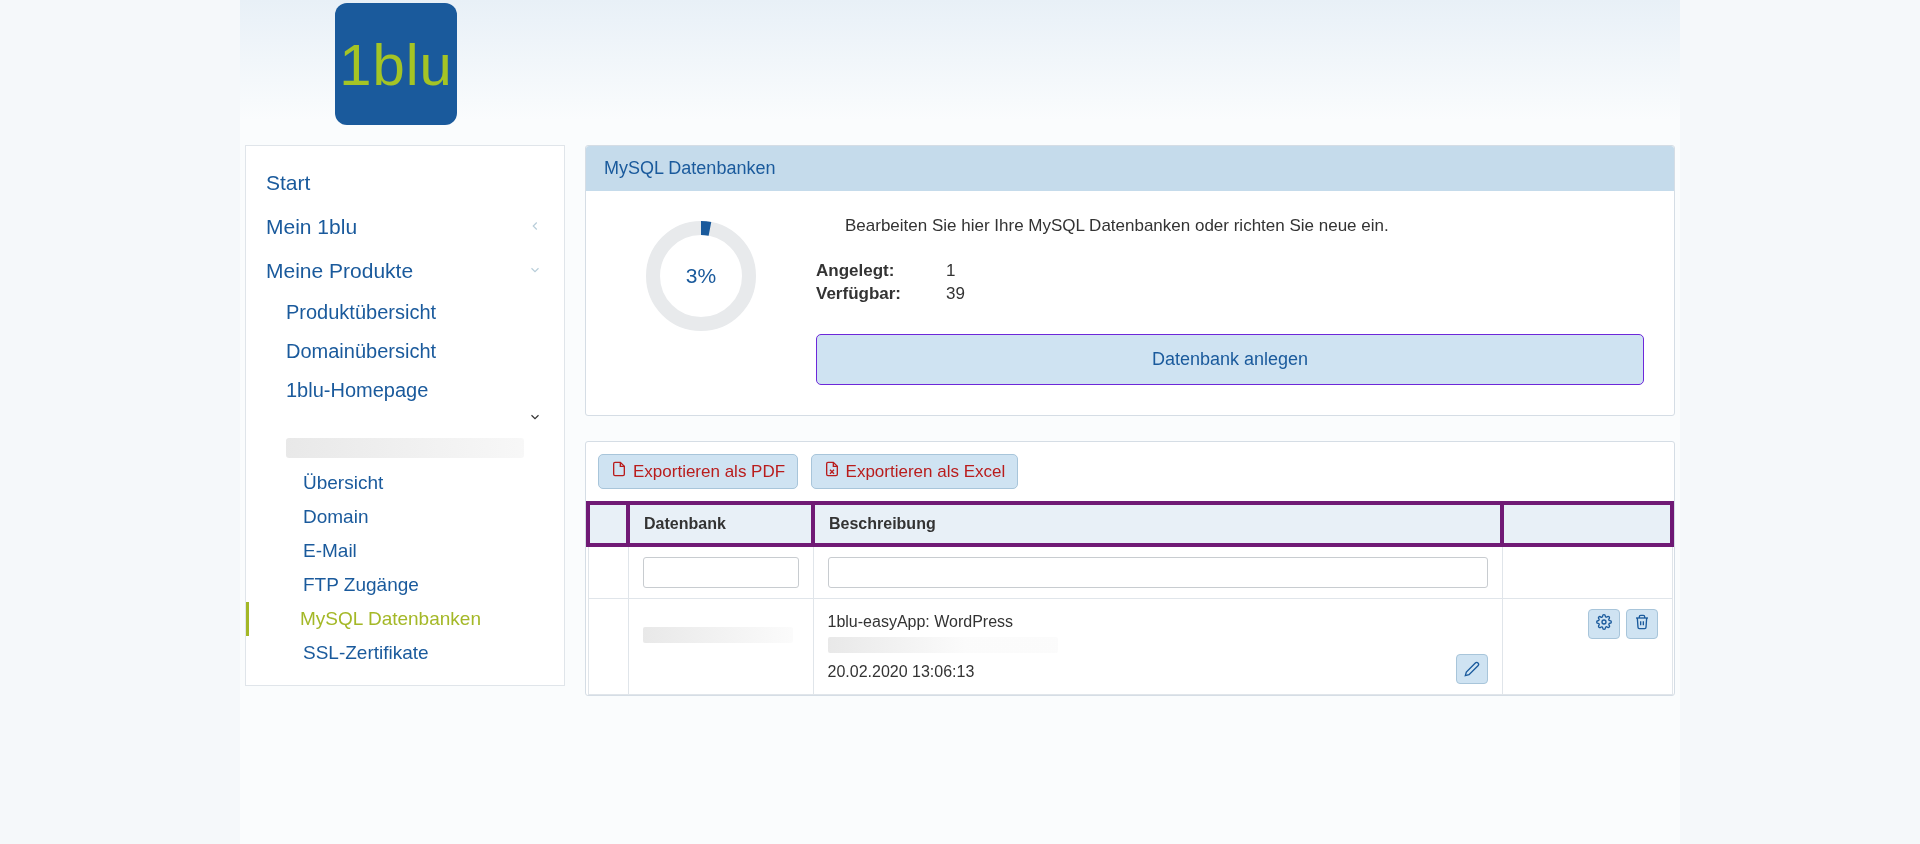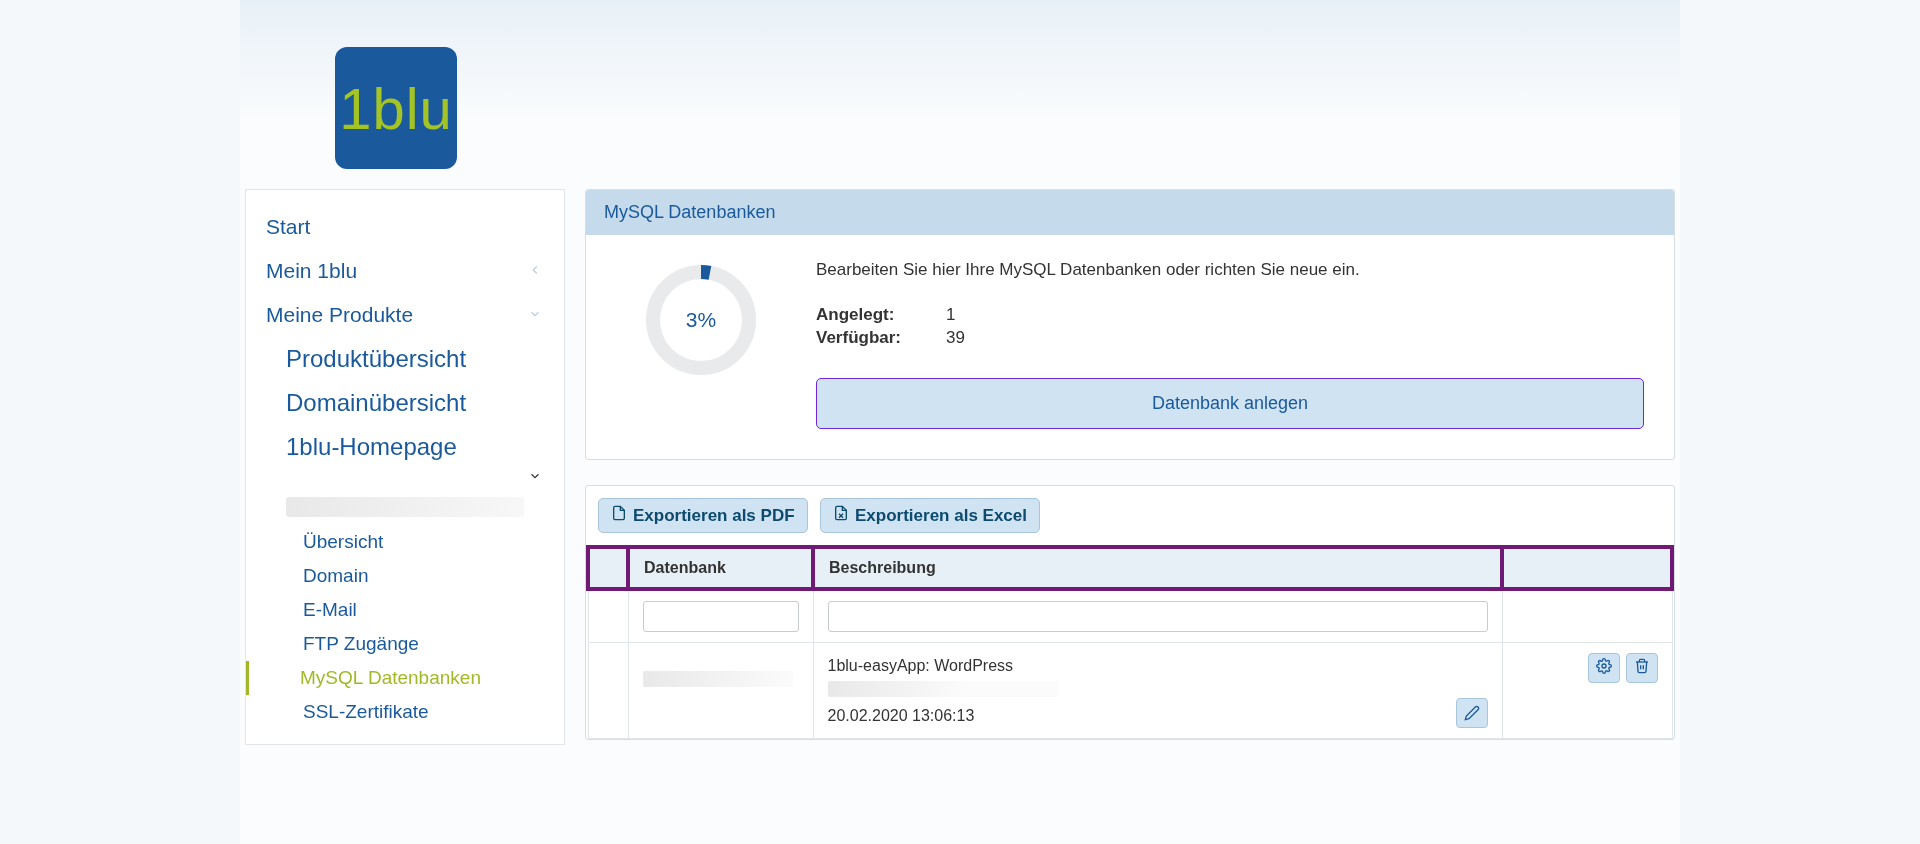--- a/index.html
+++ b/index.html
@@ -1,62 +1,62 @@
 <!DOCTYPE html>
 <html><head>
 <meta charset="utf-8">
 <style>
 * { margin: 0; padding: 0; box-sizing: border-box; }
 body { font-family: Arial, Helvetica, sans-serif; background: #f5f8fa; color: #333; }
 
 .page-wrap { max-width: 1440px; margin: 0 auto; background: linear-gradient(to bottom, #e8f0f7 0%, #fafcfd 120px); min-height: 100vh; }
 
 .header { padding: 3px 0 20px 0; display: flex; align-items: flex-start; }
-.logo { width: 122px; height: 122px; background: #1a5a9c; border-radius: 12px; display: flex; align-items: center; justify-content: center; margin-left: 95px; flex-shrink: 0; margin-top: 44px; }
+.logo { width: 122px; height: 122px; background: #1a5a9c; border-radius: 12px; display: flex; align-items: center; justify-content: center; margin-left: 95px; flex-shrink: 0; }
 .logo-text { font-size: 58px; font-weight: 400; color: #a4c425; font-family: Arial, sans-serif; letter-spacing: 1px; }
 .header-content { margin-left: 120px; padding-top: 30px; }
 .page-title { font-size: 36px; color: #1a5a9c; font-weight: 400; margin-bottom: 12px; }
 .breadcrumb { font-size: 16px; color: #666; }
 .breadcrumb a { color: #555; text-decoration: none; }
 .breadcrumb .sep { margin: 0 10px; color: #b8cdd9; }
 .breadcrumb .current { color: #777; }
 
 .main-area { display: flex; padding: 0 5px 0 5px; align-items: flex-start; }
 
 .sidebar { width: 320px; background: #fff; padding: 15px 0; border: 1px solid #e0e5ea; }
 .sidebar-item { display: flex; justify-content: space-between; align-items: center; padding: 10px 22px 10px 20px; font-size: 21px; color: #1a5a9c; cursor: pointer; }
 .sidebar-item .chev { font-size: 18px; color: #b8cdd9; }
-.sidebar-sub { padding: 8px 22px 8px 40px; font-size: 24px; color: #1a5a9c; cursor: pointer; }
+.sidebar-sub { padding: 8px 22px 8px 40px; font-size: 20px; color: #1a5a9c; cursor: pointer; }
 .sidebar-sub2 { padding: 6px 22px 6px 54px; font-size: 19px; color: #1a5a9c; cursor: pointer; border-left: 3px solid transparent; margin-left: 0; }
 .sidebar-sub2.active { color: #a4b827; border-left: 3px solid #a4b827; padding-left: 51px; }
 .sidebar-sub.blurred-text { color: transparent; text-shadow: 0 0 8px rgba(100,100,100,0.5); height: 20px; background: linear-gradient(90deg, rgba(180,180,180,0.3) 0%, rgba(180,180,180,0.1) 100%); margin-left: 40px; margin-right: 40px; border-radius: 3px; }
 .sub-chev-row { display: flex; justify-content: flex-end; padding: 0 22px 10px 0; }
 
 .content { flex: 1; padding: 0 0 0 20px; }
 .panel { background: #fff; border: 1px solid #d5dde5; border-radius: 3px; margin-bottom: 25px; }
 .panel-header { background: #c5dbeb; padding: 12px 18px; font-size: 18px; color: #1a5a9c; border-radius: 3px 3px 0 0; }
 .panel-body { padding: 25px 30px 30px 30px; display: flex; align-items: flex-start; }
 
 .donut-wrap { width: 170px; text-align: center; position: relative; }
 .donut { width: 120px; height: 120px; margin: 0 auto; position: relative; }
 .donut svg { transform: rotate(-90deg); }
 .donut-bg { fill: none; stroke: #e8eaec; stroke-width: 14; }
 .donut-fg { fill: none; stroke: #1a5a9c; stroke-width: 14; stroke-linecap: butt; }
 .donut-label { position: absolute; top: 50%; left: 50%; transform: translate(-50%, -50%); font-size: 21px; color: #1a5a9c; }
 
 .info-area { flex: 1; margin-left: 30px; }
-.info-text { font-size: 17px; color: #333; margin-bottom: 25px; }
+.info-text { font-size: 17px; color: #333; margin-bottom: 25px; margin-left: 29px; }
 .info-row { display: flex; font-size: 17px; margin-bottom: 3px; }
 .info-label { width: 130px; font-weight: bold; }
 .info-val { }
 
 .big-button { display: block; width: 100%; margin-top: 30px; padding: 14px; text-align: center; background: #cfe3f2; border: 1px solid #6d28d9; border-radius: 5px; font-size: 18px; color: #1a5a9c; cursor: pointer; }
 
 .toolbar { padding: 12px 12px 12px 12px; }
-.tool-btn { display: inline-flex; align-items: center; padding: 6px 12px; background: #cfe3f2; border: 1px solid #a8c5da; border-radius: 5px; font-size: 17px; color: #0c4a6e; cursor: pointer; margin-right: 8px; font-weight: bold; }
+.tool-btn { display: inline-flex; align-items: center; padding: 6px 12px; background: #cfe3f2; border: 1px solid #a8c5da; border-radius: 5px; font-size: 17px; color: #b91c1c; cursor: pointer; margin-right: 8px; }
 .tool-btn svg { margin-right: 6px; }
 
 .db-table { width: 100%; border-collapse: collapse; }
 .db-table th { background: #e8f0f7; padding: 10px 14px; text-align: left; font-size: 16px; font-weight: bold; border: 4px solid #701a75; }
 .db-table td { padding: 10px 14px; border: 1px solid #e0e5ea; vertical-align: top; font-size: 16px; }
 .db-table input[type="text"] { width: 100%; padding: 6px 8px; border: 1px solid #c8ccd0; border-radius: 3px; font-size: 15px; }
 .col-checkbox { width: 40px; }
 .col-db { width: 185px; }
 .col-actions { width: 170px; text-align: right; }
 .desc-cell { line-height: 1.6; }

